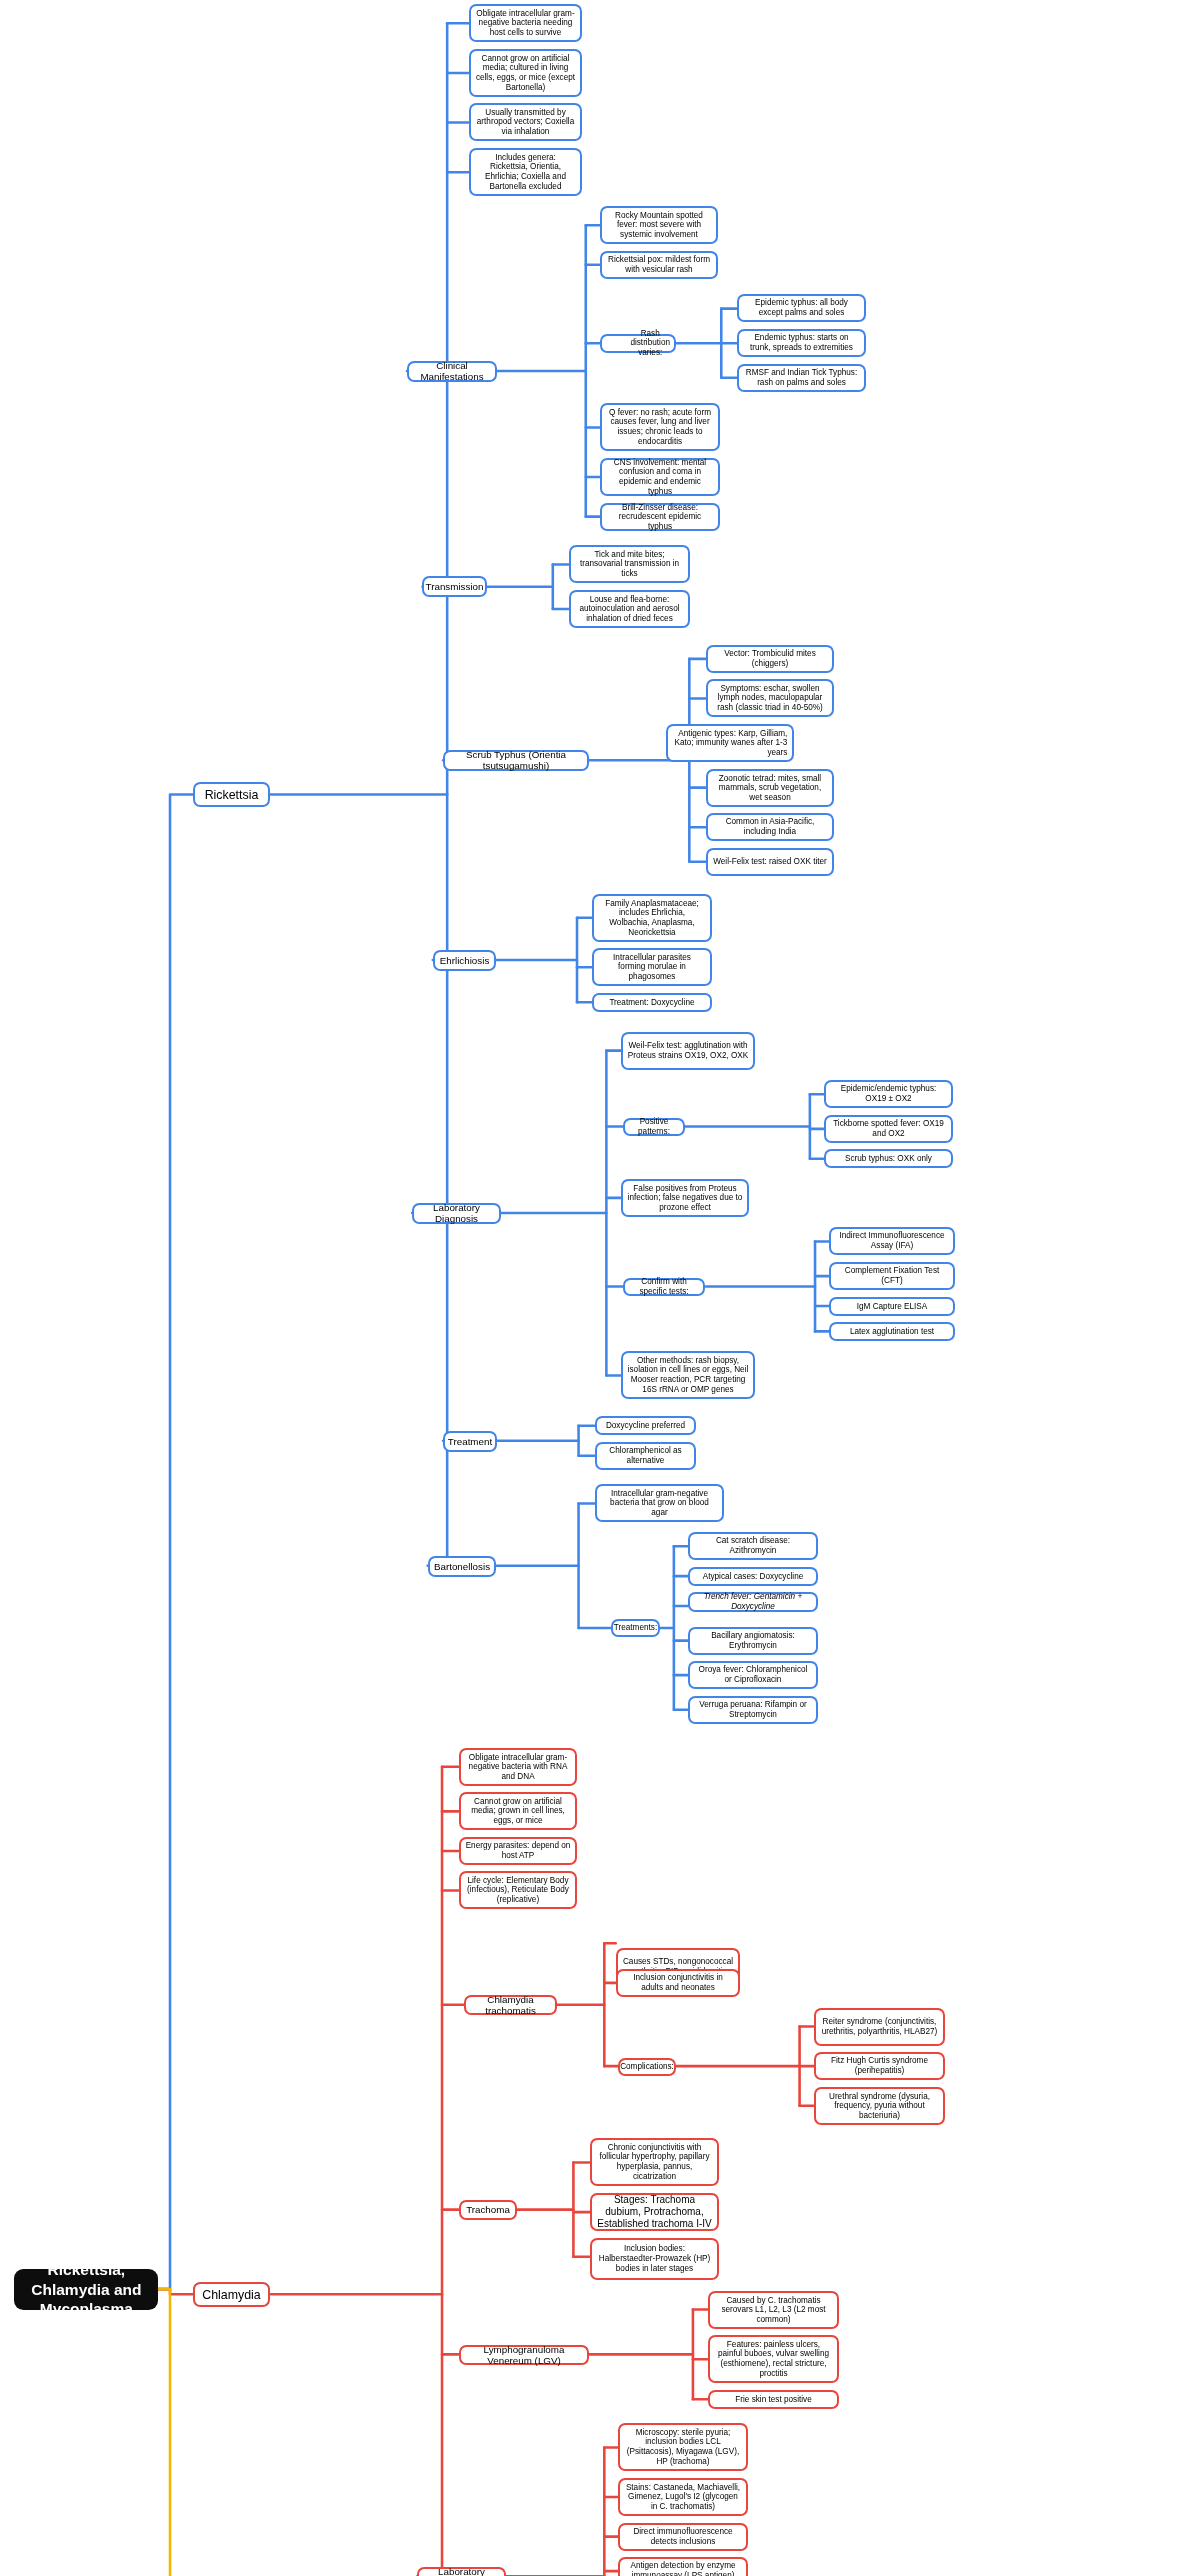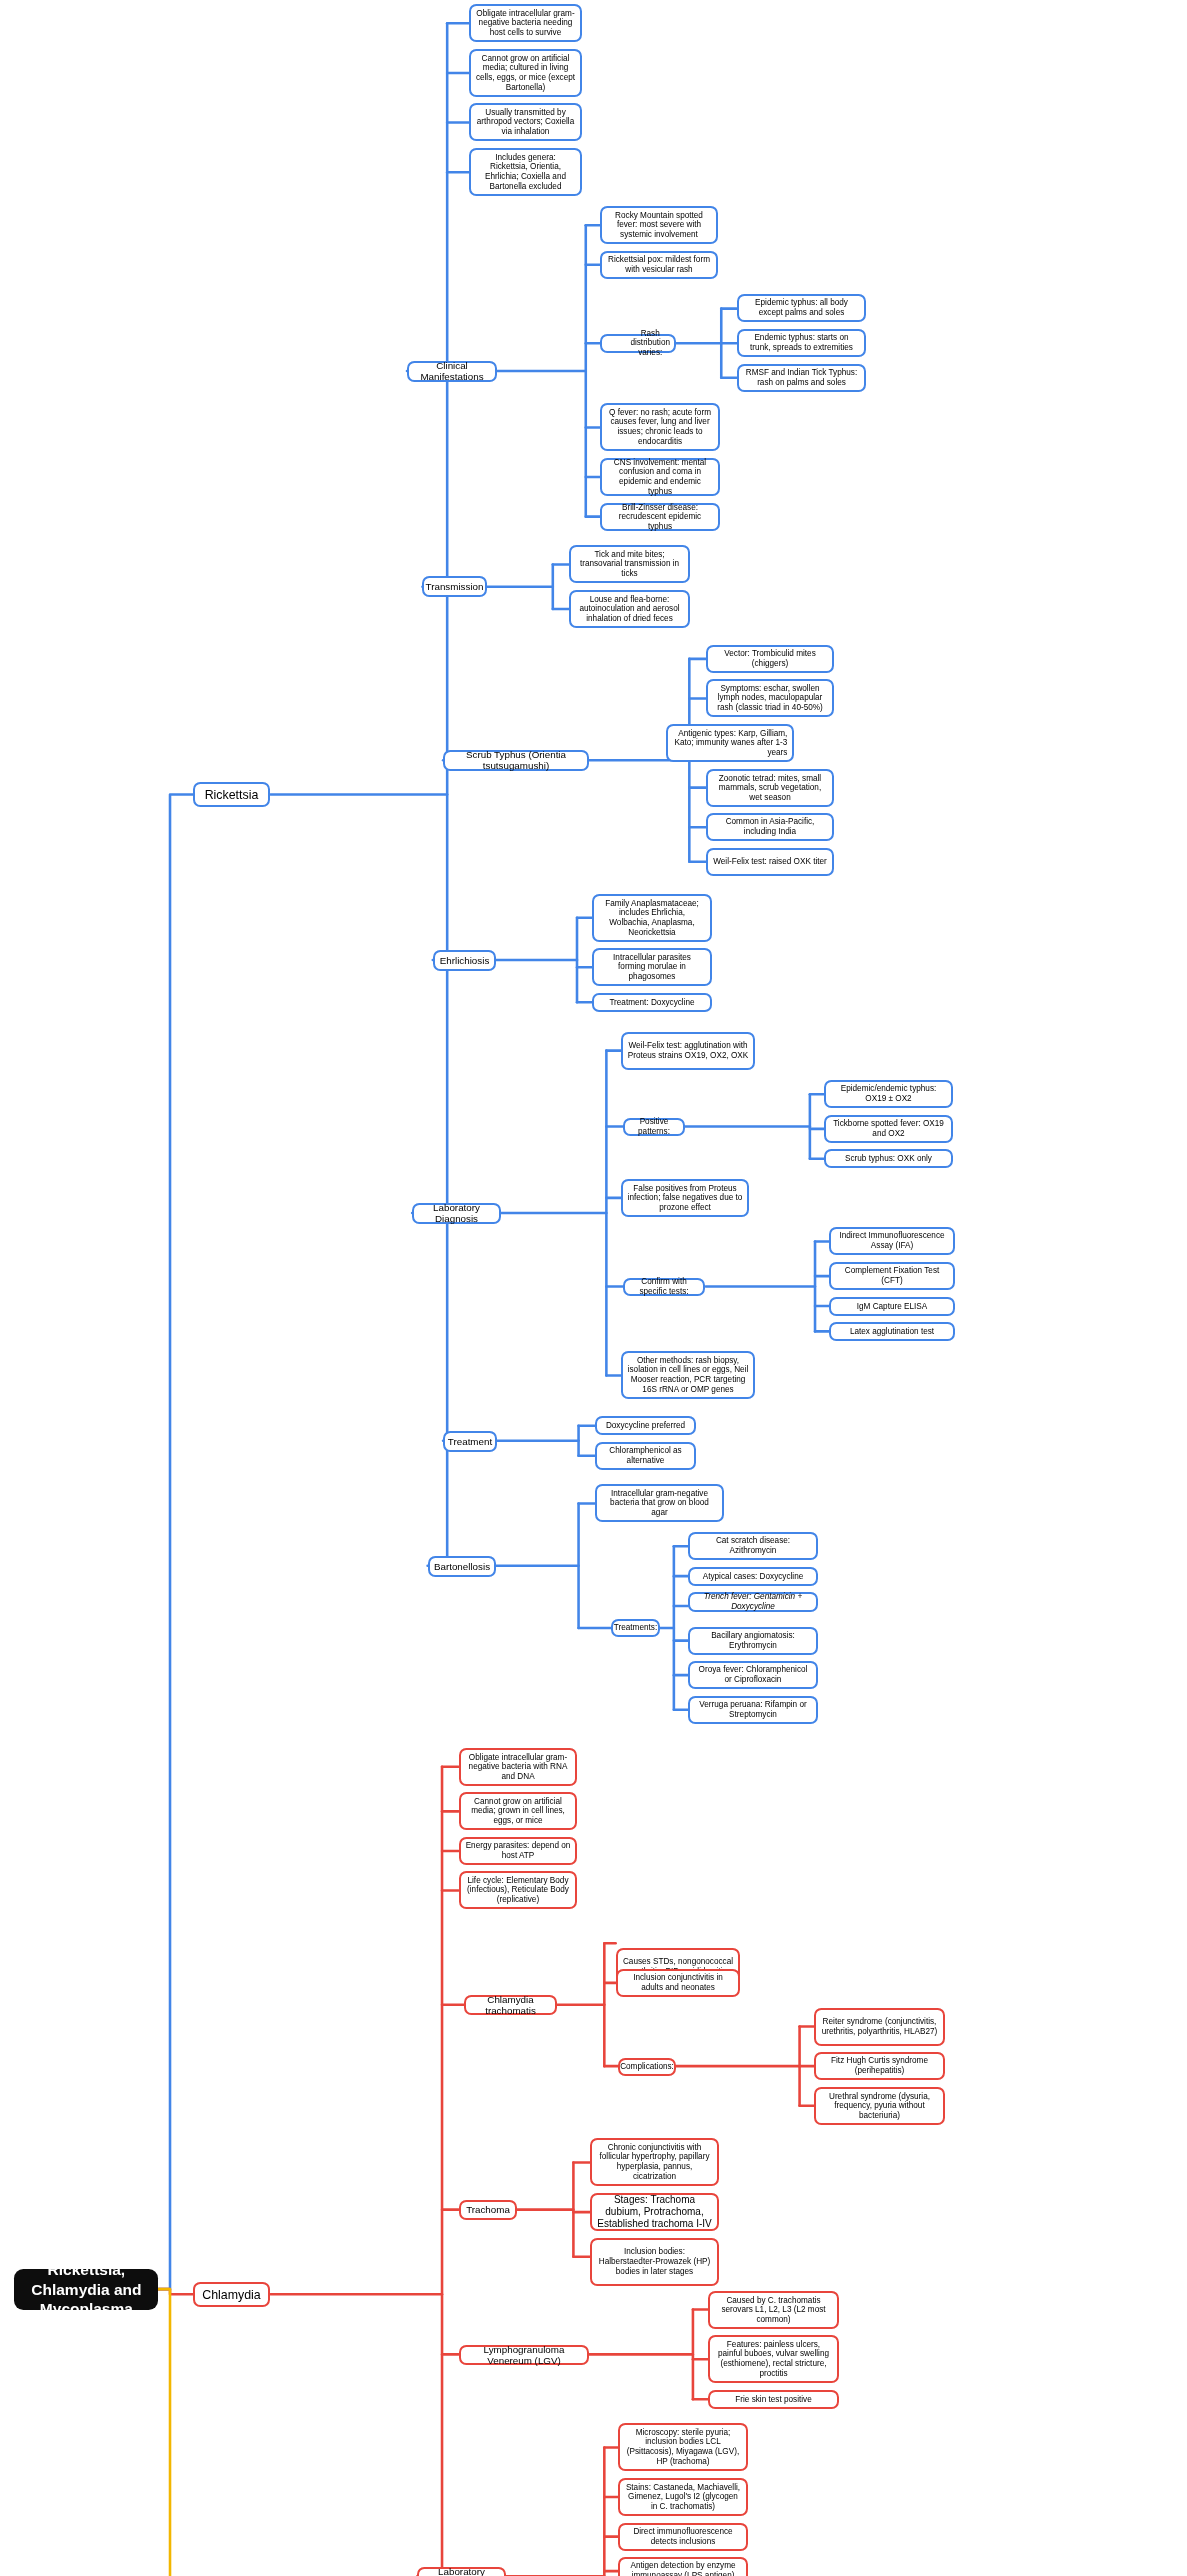--- a/index.html
+++ b/index.html
@@ -270,21 +270,21 @@
       <div class="node r" style="left: 459px; top: 1871px; width: 118px; height: 38px; font-size: 8.2px;">Life cycle: Elementary Body (infectious), Reticulate Body (replicative)</div>
       <div class="node r" style="left: 616px; top: 1924px; width: 124px; height: 38px; font-size: 8.2px; margin-top: 24px;">Causes STDs, nongonococcal urethritis, PID, epididymitis</div>
       <div class="node r" style="left: 616px; top: 1969px; width: 124px; height: 28px; font-size: 8.2px;">Inclusion conjunctivitis in adults and neonates</div>
       <div class="node r" style="left: 814px; top: 2008px; width: 131px; height: 38px; font-size: 8.2px;">Reiter syndrome (conjunctivitis, urethritis, polyarthritis, HLAB27)</div>
       <div class="node r" style="left: 814px; top: 2052px; width: 131px; height: 28px; font-size: 8.2px;">Fitz Hugh Curtis syndrome (perihepatitis)</div>
       <div class="node r" style="left: 814px; top: 2087px; width: 131px; height: 38px; font-size: 8.2px;">Urethral syndrome (dysuria, frequency, pyuria without bacteriuria)</div>
       <div class="node r" style="left: 618px; top: 2058px; width: 58px; height: 17.5px; font-size: 8.2px;">Complications:</div>
       <div class="branch r" style="left: 464px; top: 1995px; width: 93px; height: 19.6px; font-size: 9.8px;">Chlamydia trachomatis</div>
       <div class="node r" style="left: 590px; top: 2138px; width: 129px; height: 48px; font-size: 8.2px;">Chronic conjunctivitis with follicular hypertrophy, papillary hyperplasia, pannus, cicatrization</div>
       <div class="node r" style="left: 590px; top: 2193px; width: 129px; height: 38px; font-size: 10px;">Stages: Trachoma dubium, Protrachoma, Established trachoma I-IV</div>
-      <div class="node r" style="left: 590px; top: 2238px; width: 129px; height: 48px; font-size: 8.2px;">Inclusion bodies: Halberstaedter-Prowazek (HP) bodies in later stages</div>
+      <div class="node r" style="left: 590px; top: 2238px; width: 129px; height: 42px; font-size: 8.2px;">Inclusion bodies: Halberstaedter-Prowazek (HP) bodies in later stages</div>
       <div class="branch r" style="left: 459px; top: 2200px; width: 58px; height: 19.6px; font-size: 9.8px;">Trachoma</div>
       <div class="node r" style="left: 708px; top: 2291px; width: 131px; height: 38px; font-size: 8.2px;">Caused by C. trachomatis serovars L1, L2, L3 (L2 most common)</div>
       <div class="node r" style="left: 708px; top: 2335px; width: 131px; height: 48px; font-size: 8.2px;">Features: painless ulcers, painful buboes, vulvar swelling (esthiomene), rectal stricture, proctitis</div>
       <div class="node r" style="left: 708px; top: 2390px; width: 131px; height: 19px; font-size: 8.2px;">Frie skin test positive</div>
       <div class="branch r" style="left: 459px; top: 2345px; width: 130px; height: 19.6px; font-size: 9.8px;">Lymphogranuloma Venereum (LGV)</div>
       <div class="node r" style="left: 618px; top: 2423px; width: 130px; height: 48px; font-size: 8.2px;">Microscopy: sterile pyuria; inclusion bodies LCL (Psittacosis), Miyagawa (LGV), HP (trachoma)</div>
       <div class="node r" style="left: 618px; top: 2478px; width: 130px; height: 38px; font-size: 8.2px;">Stains: Castaneda, Machiavelli, Gimenez, Lugol's I2 (glycogen in C. trachomatis)</div>
       <div class="node r" style="left: 618px; top: 2523px; width: 130px; height: 28px; font-size: 8.2px;">Direct immunofluorescence detects inclusions</div>
       <div class="node r" style="left: 618px; top: 2557px; width: 130px; height: 28px; font-size: 8.2px;">Antigen detection by enzyme immunoassay (LPS antigen)</div>
       <div class="branch r" style="left: 417px; top: 2567px; width: 89px; height: 19.6px; font-size: 9.8px;">Laboratory Diagnosis</div>

